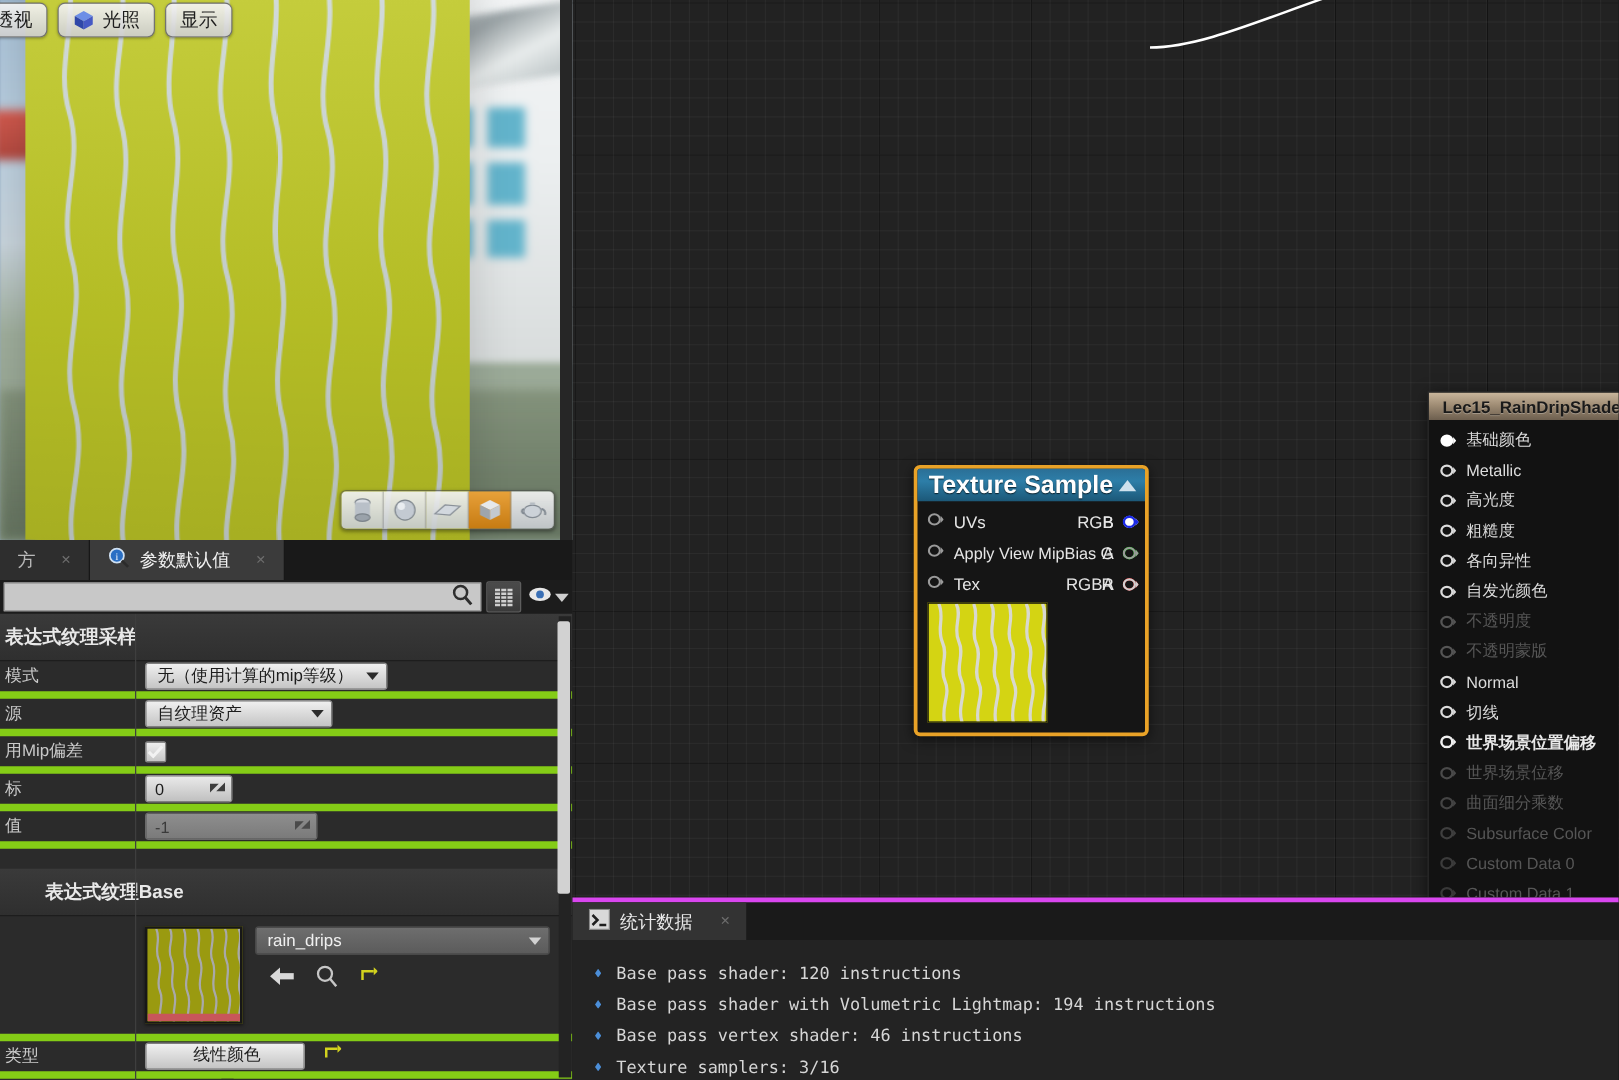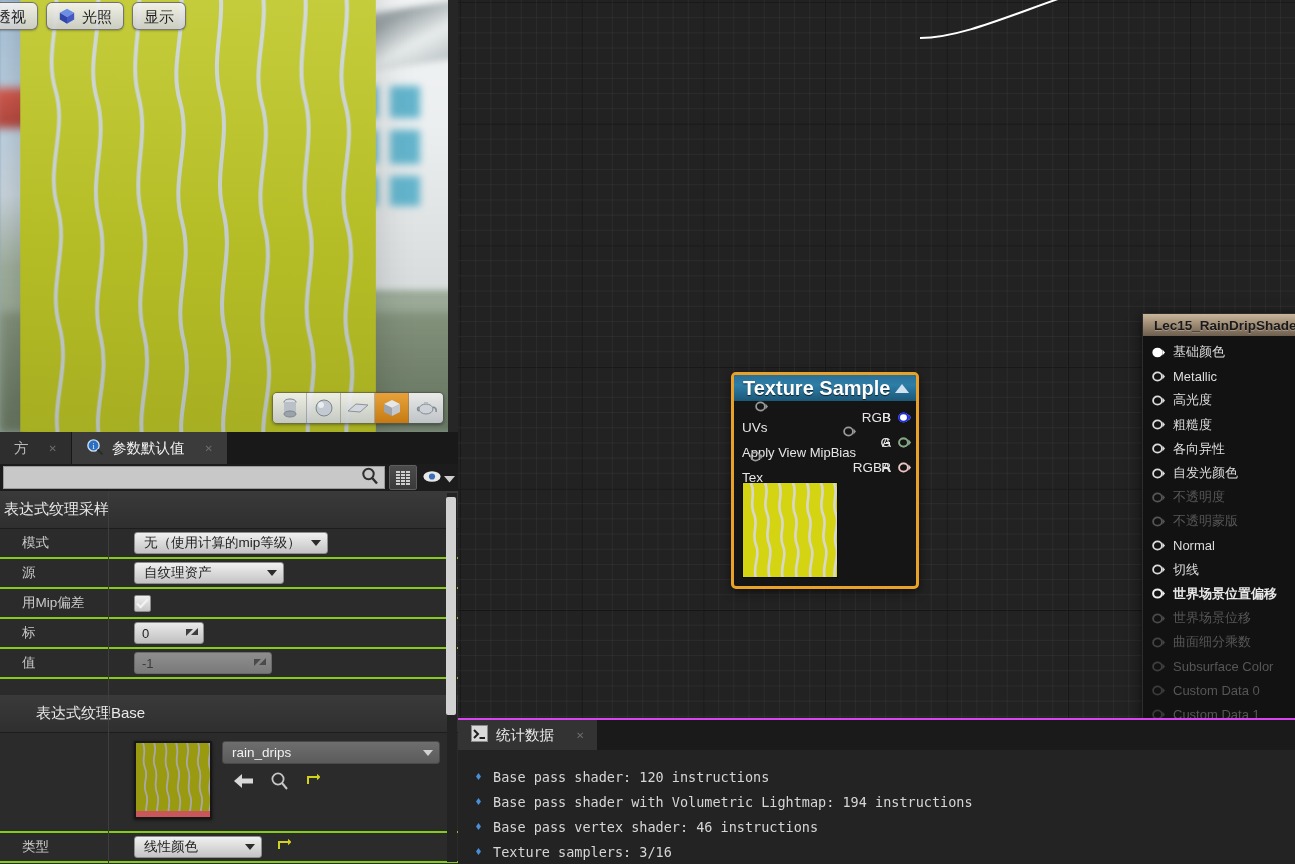--- a/index.html
+++ b/index.html
@@ -127,24 +127,24 @@
     background: linear-gradient(180deg,#4b4b4b,#3a3a3a);
     border: 1px solid #5e5e5e; border-radius: 2px;
   }
   .eye-btn { width: 34px; height: 25px; display:flex; align-items:center; justify-content:center; gap:2px; }
 
   .proplist { position: relative; height: 373px; overflow: hidden; background: #2b2b2b; }
   .cat-header {
     height: 38px; display: flex; align-items: center;
     background: linear-gradient(180deg,#3a3a3a,#2f2f2f);
     border-bottom: 1px solid #1d1d1d;
-    color: #e8e8e8; font-size: 15px; font-weight: normal;
+    color: #e8e8e8; font-size: 15px; font-weight: bold;
     padding-left: 4px;
   }
-  .prow { height: 30px; display: flex; align-items: center; border-bottom: 2px solid #84cc16; padding-left: 18px; }
+  .prow { height: 30px; display: flex; align-items: center; border-bottom: 6px solid #84cc16; }
   .prow.tall { height: 100px; align-items: flex-start; justify-content: flex-end; }
   .plabel {
     width: 110px; flex: 0 0 110px; color: #c9c9c9; font-size: 13.5px;
     padding-left: 4px; white-space: nowrap; overflow: hidden;
   }
   .pval { flex: 1 1 auto; padding-left: 6px; position: relative; }
   .colsep { position: absolute; left: 108px; top: 0; bottom: 0; width: 1px; background: #3e3e3e; }
 
   .ue-combo {
     display: inline-flex; align-items: center; justify-content: space-between;
@@ -221,21 +221,21 @@
     height: 26px; display: flex; align-items: center; justify-content: space-between;
     padding: 0 7px 0 9px;
     background: linear-gradient(180deg,#2b6f96 0%, #2d7ea8 38%, #1c5878 100%);
     border-radius: 2px 2px 0 0;
     color: #fff; font-size: 20px; font-weight: bold;
     text-shadow: 0 1px 1px rgba(0,0,0,.7);
   }
   .collapse-tri { width: 0; height: 0; border-left: 7px solid transparent; border-right: 7px solid transparent; border-bottom: 9px solid #cfe2ee; }
   .node-body { position: relative; padding: 4px 0 8px; }
   .pinrow { display: flex; align-items: center; height: 25px; }
-  .pin-in { display: flex; align-items: flex-end; gap: 8px; padding-left: 8px; flex-direction: column; }
+  .pin-in { display: flex; align-items: flex-start; gap: 8px; padding-left: 8px; }
   .pin-out { display: flex; align-items: center; gap: 7px; margin-left: auto; padding-right: 5px; }
   .pinlabel { color: #e6e6e6; font-size: 13.5px; }
   .pinlabel.small { font-size: 13px; }
   .pin-tex-preview {
     width: 96px; height: 96px; margin: 2px 0 0 8px;
     background: #d4d413; position: relative; overflow: hidden;
     border: 1px solid #0c0c0c;
   }
   .node-rows-abs { position: absolute; right: 0; top: 4px; }
 
@@ -258,21 +258,21 @@
   .mat-label { color: #dcdcdc; font-size: 13px; white-space: nowrap; }
   .mat-row.disabled .mat-label { color: #565656; }
   .mat-row.bold .mat-label { font-weight: bold; color: #e8e8e8; text-align: right; }
 
   
   .pin { width: 13px; height: 11px; display: block; flex: 0 0 auto; }
 
   
   #stats {
     position: absolute; left: 458px; top: 718px; width: 837px; height: 146px;
-    background: #232323; border-top: 2px solid #d946ef;
+    background: #232323; border-top: 4px solid #d946ef;
   }
   .stats-tabrow { height: 30px; background: #1a1a1a; display: flex; }
   .stats-tab {
     display: flex; align-items: center; gap: 8px; padding: 0 13px;
     background: #333333; color: #eaeaea; font-size: 14.5px;
   }
   .stats-tab .xmark { color: #6d6d6d; font-size: 10px; margin-left: 14px; }
   .stats-body { padding: 14px 0 0 18px; }
   .stat-line {
     display: flex; align-items: center; gap: 12px; height: 25px;
@@ -562,21 +562,21 @@
                 </span>
               </div>
             </div>
           </div>
         </div>
       </div>
 
       <div class="prow">
         <div class="plabel">类型</div>
         <div class="pval" style="display:flex; align-items:center; gap:14px;">
-          <div class="ue-combo" style="width:128px;">
+          <div class="ue-combo" style="width:128px;flex-direction:column;">
             <span>线性颜色</span>
             <span class="caret"></span>
           </div>
           <span>
             <svg width="15" height="15" viewBox="0 0 15 15" aria-hidden="true">
               <path d="M3,11 L3,4 L12,4" fill="none" stroke="#d2d21e" stroke-width="2"></path>
               <polygon points="12,0.8 12,7.2 15.4,4" fill="#d2d21e"></polygon>
             </svg>
           </span>
         </div>

